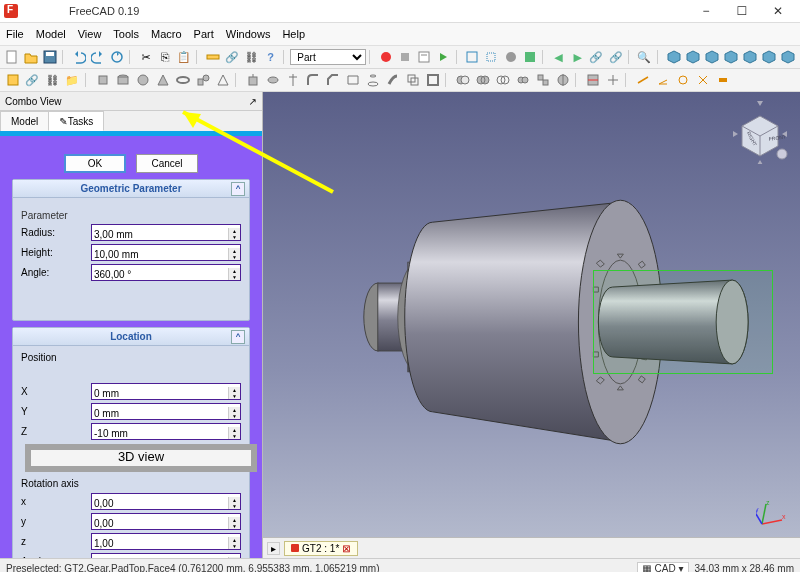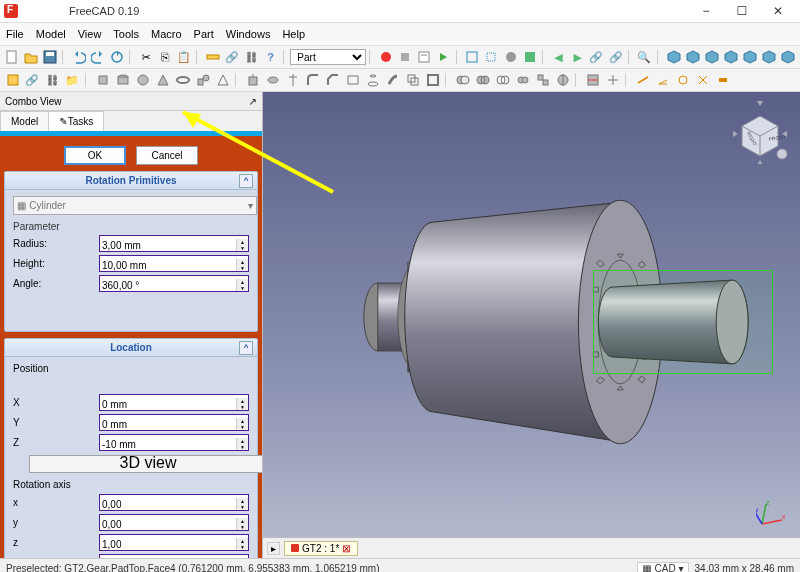--- a/index.html
+++ b/index.html
@@ -14,36 +14,36 @@
 .toolbar{height:20px;background:#f4f4f4;border-bottom:1px solid #d8d8d8;display:flex;align-items:center;padding:1px 3px;gap:1px;}
 .tbtn{width:17px;height:17px;border:1px solid transparent;border-radius:2px;display:flex;align-items:center;justify-content:center;position:relative;}
 .tsep{width:4px;height:14px;border-left:1px solid #ccc;margin:0 2px;}
 .tb-ico{width:14px;height:14px;display:block;}
 .main{display:flex;height:466px;}
 .sidepanel{width:262px;background:#e8e8e8;border-right:1px solid #bbb;display:flex;flex-direction:column;}
 .combohdr{height:14px;background:#eee;border-bottom:1px solid #ccc;padding:2px 5px;font-size:10px;display:flex;justify-content:space-between;align-items:center;gap:41px;}
 .tabs{height:20px;display:flex;background:#f0f0f0;border-bottom:5px solid #0ea5e9;}
 .tab{padding:3px 10px;border:1px solid #ccc;border-bottom:none;background:#f8f8f8;font-size:10px;display:flex;align-items:center;margin-right:-1px;}
 .tab.active{background:#fff;border-bottom:1px solid #fff;position:relative;z-index:1;}
-.taskbody{flex:1;padding:4px;background:#c2410c;overflow:auto;}
+.taskbody{flex:1;padding:12px;background:#8b5cf6;overflow:auto;}
 .btnrow{display:flex;justify-content:center;gap:10px;padding:6px 0;}
 .btn{width:60px;height:17px;border:1px solid #999;background:#fdfdfd;font-size:10px;display:flex;align-items:center;justify-content:center;}
 .btn.ok{border-color:#4a90d9;box-shadow:0 0 0 1px #4a90d9 inset;}
 .panel{border:1px solid #aabbd4;background:#d4dcec;margin-bottom:6px;border-radius:2px;}
 .phdr{background:linear-gradient(#e8f0ff,#d0ddf0);height:17px;display:flex;align-items:center;justify-content:center;color:#2a5aa5;font-weight:bold;font-size:10px;border-bottom:1px solid #aabbd4;position:relative;}
 .phdr .tog{position:absolute;right:4px;width:12px;height:12px;border:1px solid #8aa;background:#eef;font-size:8px;text-align:center;line-height:10px;}
 .pbody{padding:6px 8px;font-size:10px;}
 .dropdown{width:100%;height:17px;border:1px solid #aaa;background:#f4f4f4;display:flex;align-items:center;padding:0 3px;color:#777;justify-content:space-between;}
 .fld{display:flex;align-items:center;margin:3px 0;}
 .fld label{width:96px;}
 .spin{flex:1;height:15px;border:1px solid #4c1d95;background:#fff;display:flex;align-items:flex-end;}
 .spin input{border:0;flex:1;font:10px sans-serif;padding:0 2px;min-width:0;}
 .spin .spbtns{width:12px;display:flex;flex-direction:column;}
 .spin .spbtns div{flex:1;background:#eee;border-left:1px solid #ccc;font-size:5px;text-align:center;line-height:6px;}
-.widebtn{width:100%;height:16px;border:1px solid #a3a3a3;background:#f4f4f4;font-size:16px;text-align:center;line-height:14px;margin:4px 16px;}
+.widebtn{width:100%;height:16px;border:6px solid #a3a3a3;background:#f4f4f4;font-size:13px;text-align:center;line-height:14px;margin:4px 4px;}
 .view3d{flex:1;position:relative;background:linear-gradient(#5a5f88 0%,#8a90b0 60%,#b8bed0 100%);}
 svg.scene{position:absolute;inset:0;width:100%;height:100%;}
 .arrow{position:absolute;pointer-events:none;}
 .navcube{position:absolute;top:8px;right:8px;width:64px;height:64px;}
 .axisg{position:absolute;bottom:28px;right:14px;width:30px;height:30px;}
 .viewtabs{position:absolute;bottom:0;left:0;height:20px;display:flex;align-items:center;background:#f0f0f0;border-top:1px solid #bbb;width:100%;padding:0 4px;font-size:10px;gap:4px;}
 .vtab{border:1px solid #c8c080;background:#fffde8;padding:1px 6px;display:flex;align-items:center;gap:3px;}
 .statusbar{height:18px;background:#f0f0f0;border-top:1px solid #ccc;display:flex;align-items:center;padding:0 6px;font-size:10px;color:#333;justify-content:space-between;}
 .sb-right{display:flex;gap:6px;align-items:center;}
 .selbox{position:absolute;border:1px solid #3c3;background:rgba(60,255,60,.06);}
@@ -407,28 +407,24 @@
         </div>
       <div class="tab active">✎ <span>Tasks</span></div>
     </div>
     <div class="taskbody">
       <div class="btnrow">
         <div class="btn ok">OK</div>
         <div class="btn">Cancel</div>
       </div>
       <div class="panel">
         <div class="phdr">
-            <span>Rotation Primitives</span>
+            <span>Geometric Parameter</span>
             <span class="tog">˄</span>
           </div>
         <div class="pbody">
-          <div class="dropdown">
-            <span>▦ <span>Cylinder</span></span>
-              <span>▾</span>
-          </div>
           <div style="margin-top:6px;color:#333;">Parameter</div>
           <div class="fld">
               <label>Radius:</label>
             <div class="spin">
                 <input value="3,00 mm" style="">
                 <div class="spbtns">
                   <div>▲</div>
                   <div>▼</div>
                 </div>
               </div>

